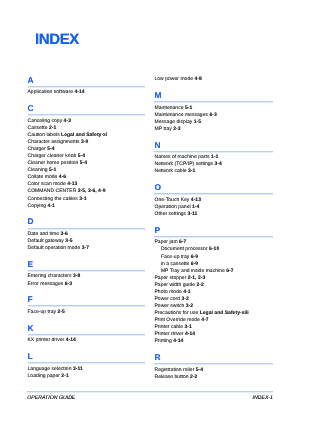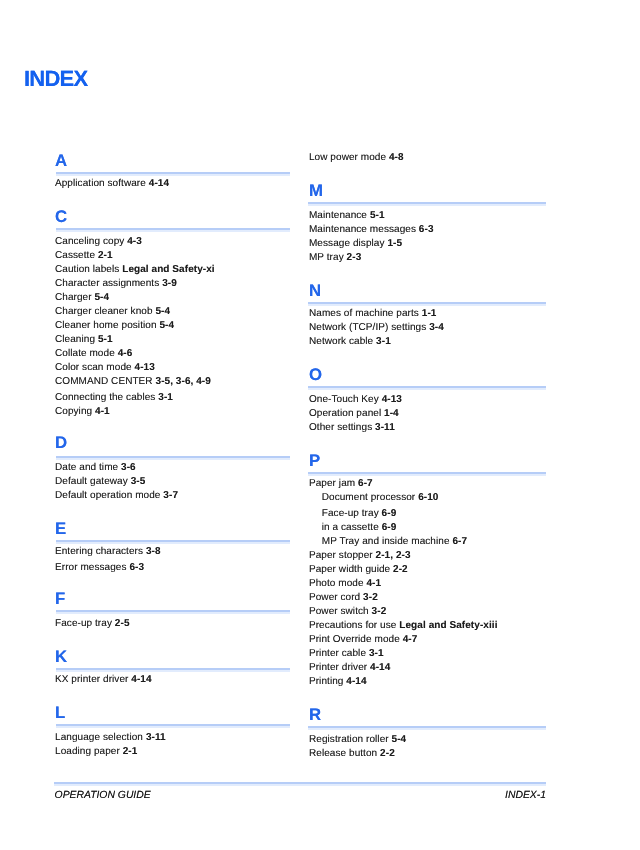--- a/index.html
+++ b/index.html
@@ -6,22 +6,22 @@
   html,body{margin:0;padding:0;}
   body{
     width:300px;height:425px;background:#ffffff;
     font-family:"Liberation Sans",sans-serif;
     overflow:hidden;
     -webkit-font-smoothing:antialiased;
     text-rendering:geometricPrecision;
   }
   .page{position:relative;width:300px;height:425px;}
   .page-title{
-    position:absolute;left:12px;top:33.6px;
-    font-size:11px;font-weight:bold;color:#1461ef;letter-spacing:-0.38px;
+    position:absolute;left:35px;top:33.6px;
+    font-size:15px;font-weight:bold;color:#1461ef;letter-spacing:-0.38px;
     line-height:12.8px;
     text-shadow:0 0 0.22px rgba(20,97,239,0.85);
   }
   .columns{
     position:absolute;left:27.5px;top:68.1px;width:245.5px;
     display:flex;
   }
   .col{width:117.8px;position:relative;}
   .col.right{width:118.5px;margin-left:9.2px;}
   .letter{

